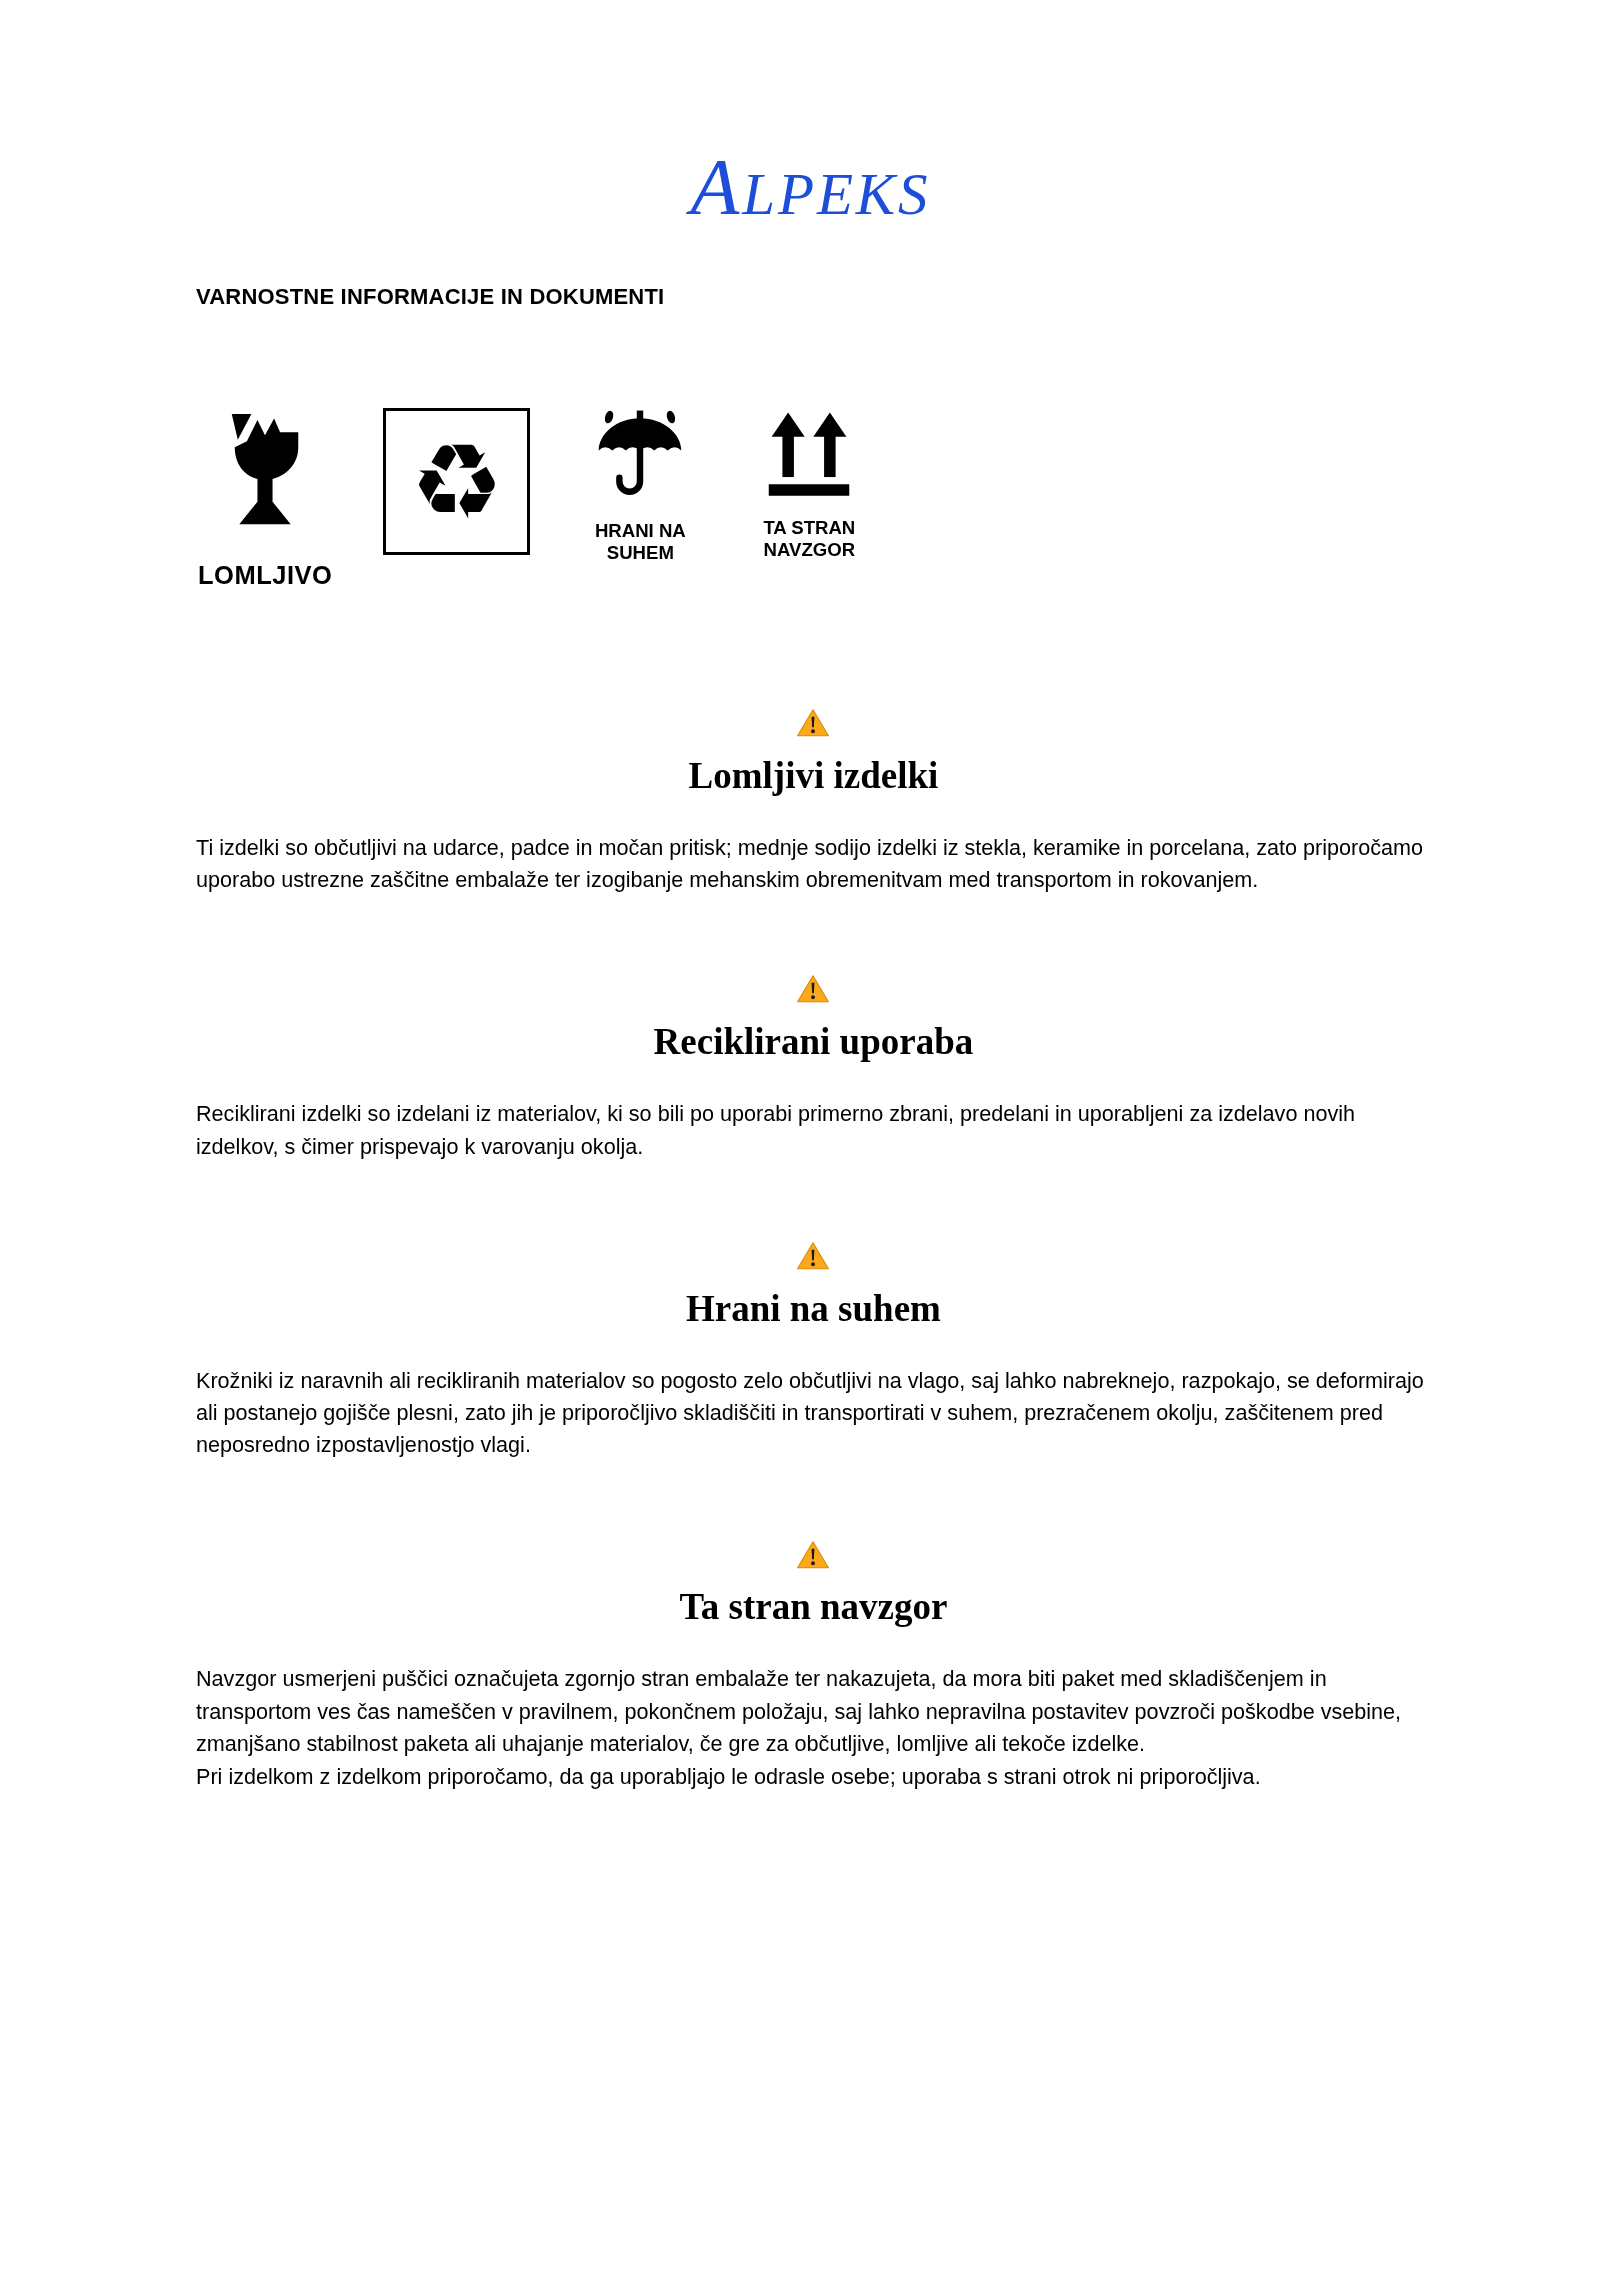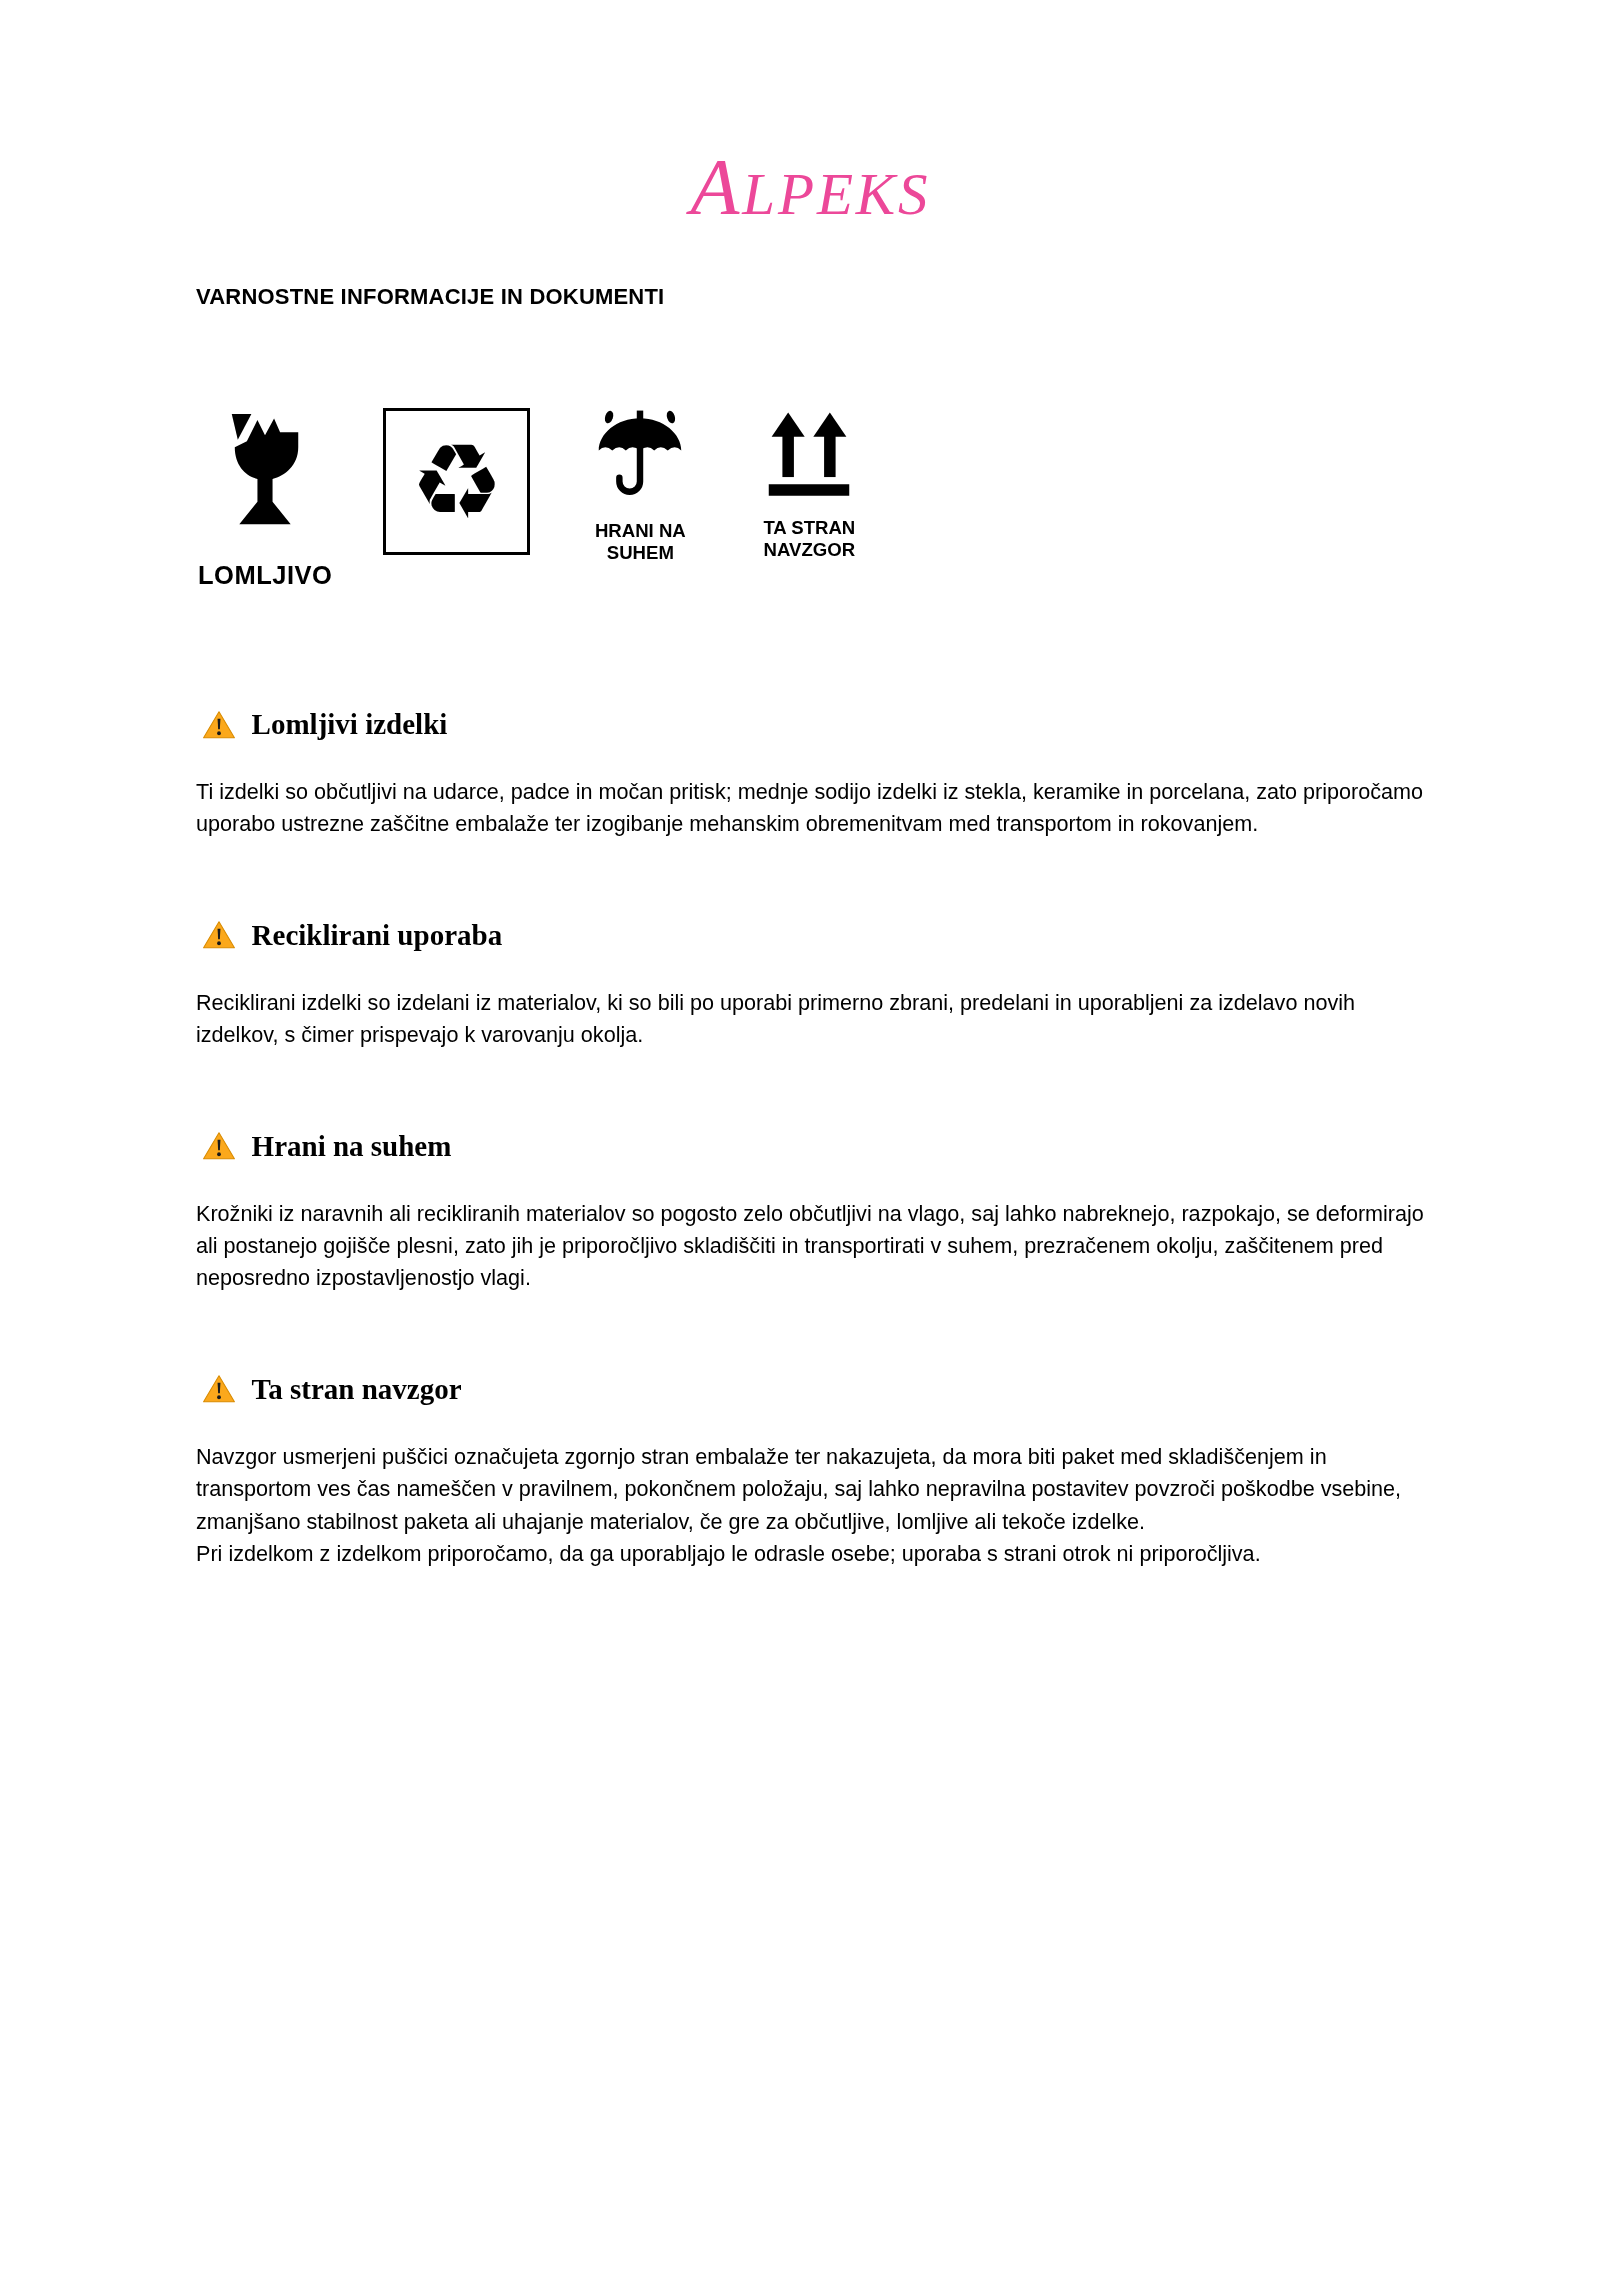--- a/index.html
+++ b/index.html
@@ -11,21 +11,21 @@
     font-family: "Liberation Sans", sans-serif;
     color: #000000;
   }
   .page { padding: 147px 196px 0 196px; }
 
   
   .logo {
     text-align: center;
     font-family: "Liberation Serif", serif;
     font-style: italic;
-    color: #ec4899;
+    color: #1d4ed8;
     letter-spacing: 2.9px;
     line-height: 1;
     height: 90px;
   }
   .logo .cap  { font-size: 80px; }
   .logo .rest { font-size: 59px; }
 
   
   .doc-title {
     font-weight: bold;
@@ -73,22 +73,23 @@
   .icon-umbrella { width: 98px; height: 98px; }
   .icon-arrows   { width: 92px;  height: 95px; }
 
   
   .sec-head {
     display: flex;
     align-items: center;
     gap: 15.7px;
     font-family: "Liberation Serif", serif;
     font-weight: bold;
-    font-size: 29px;
+    font-size: 37px;
     margin: 78px 0 35px 5.9px;
+    flex-direction: column;
   }
   .section.first .sec-head { margin-top: 94px; }
   .warn-icon svg { width: 34px; height: 30px; display: block; }
   .sec-body {
     font-size: 21.6px;
     line-height: 1.5;
     margin: 0;
   }
 </style>
 </head>

